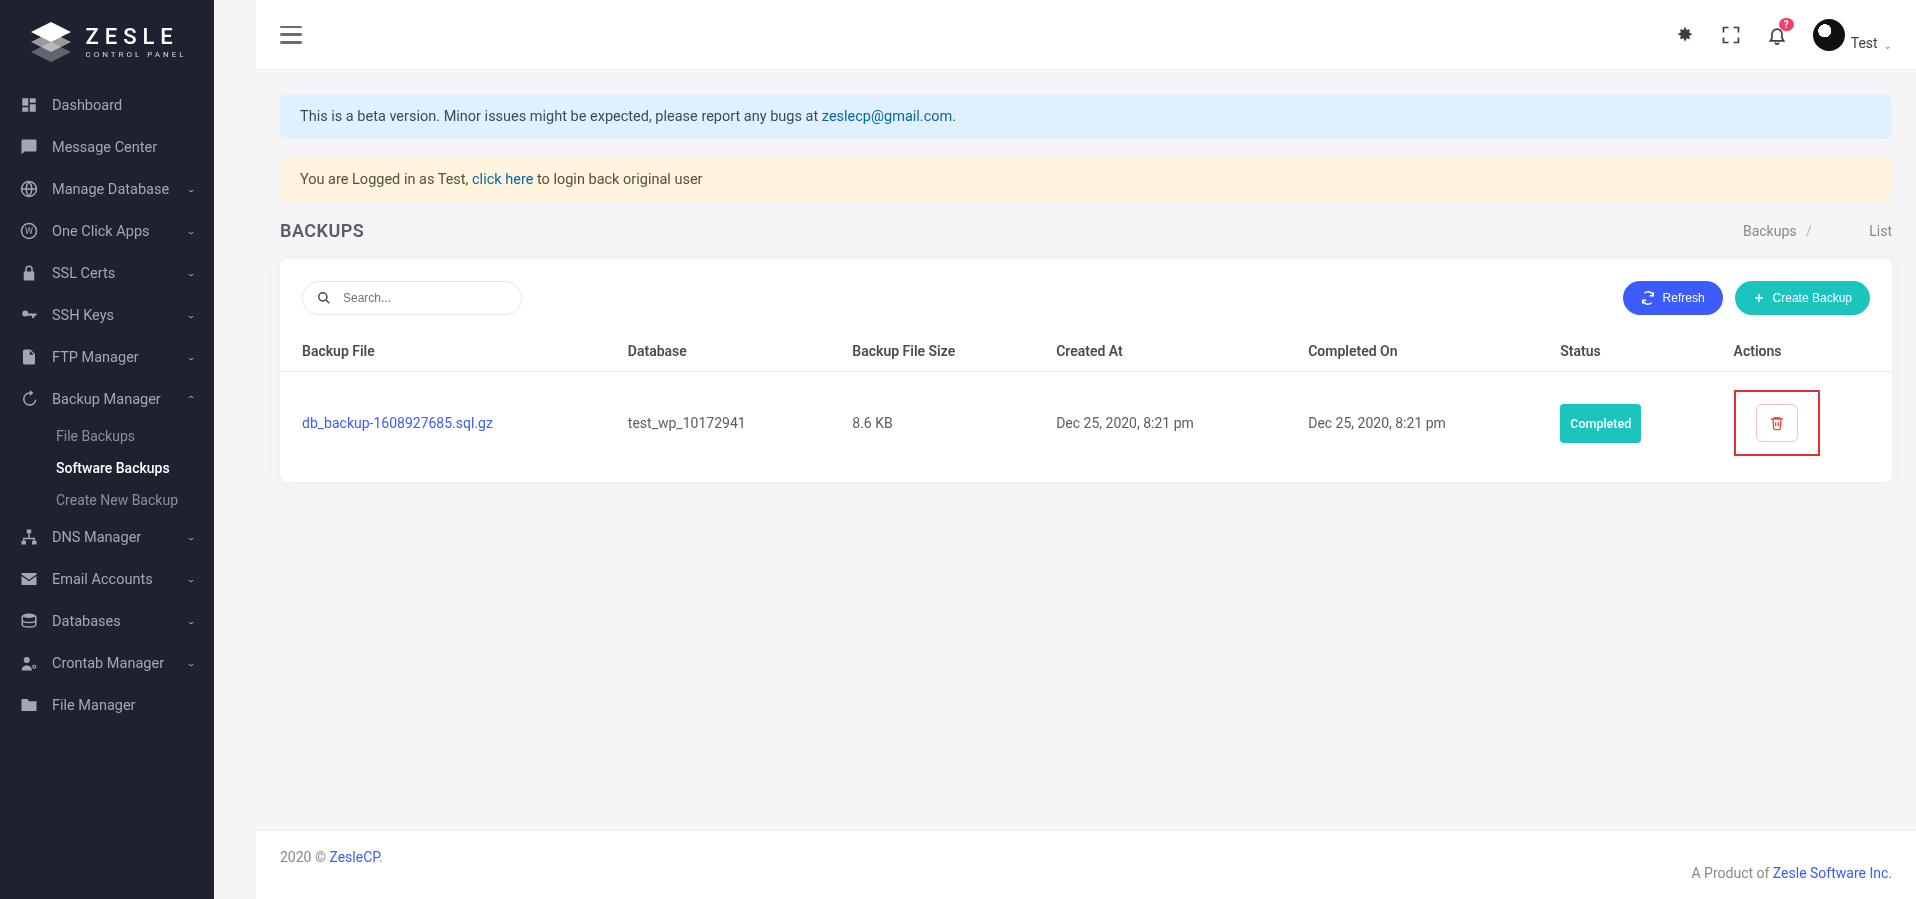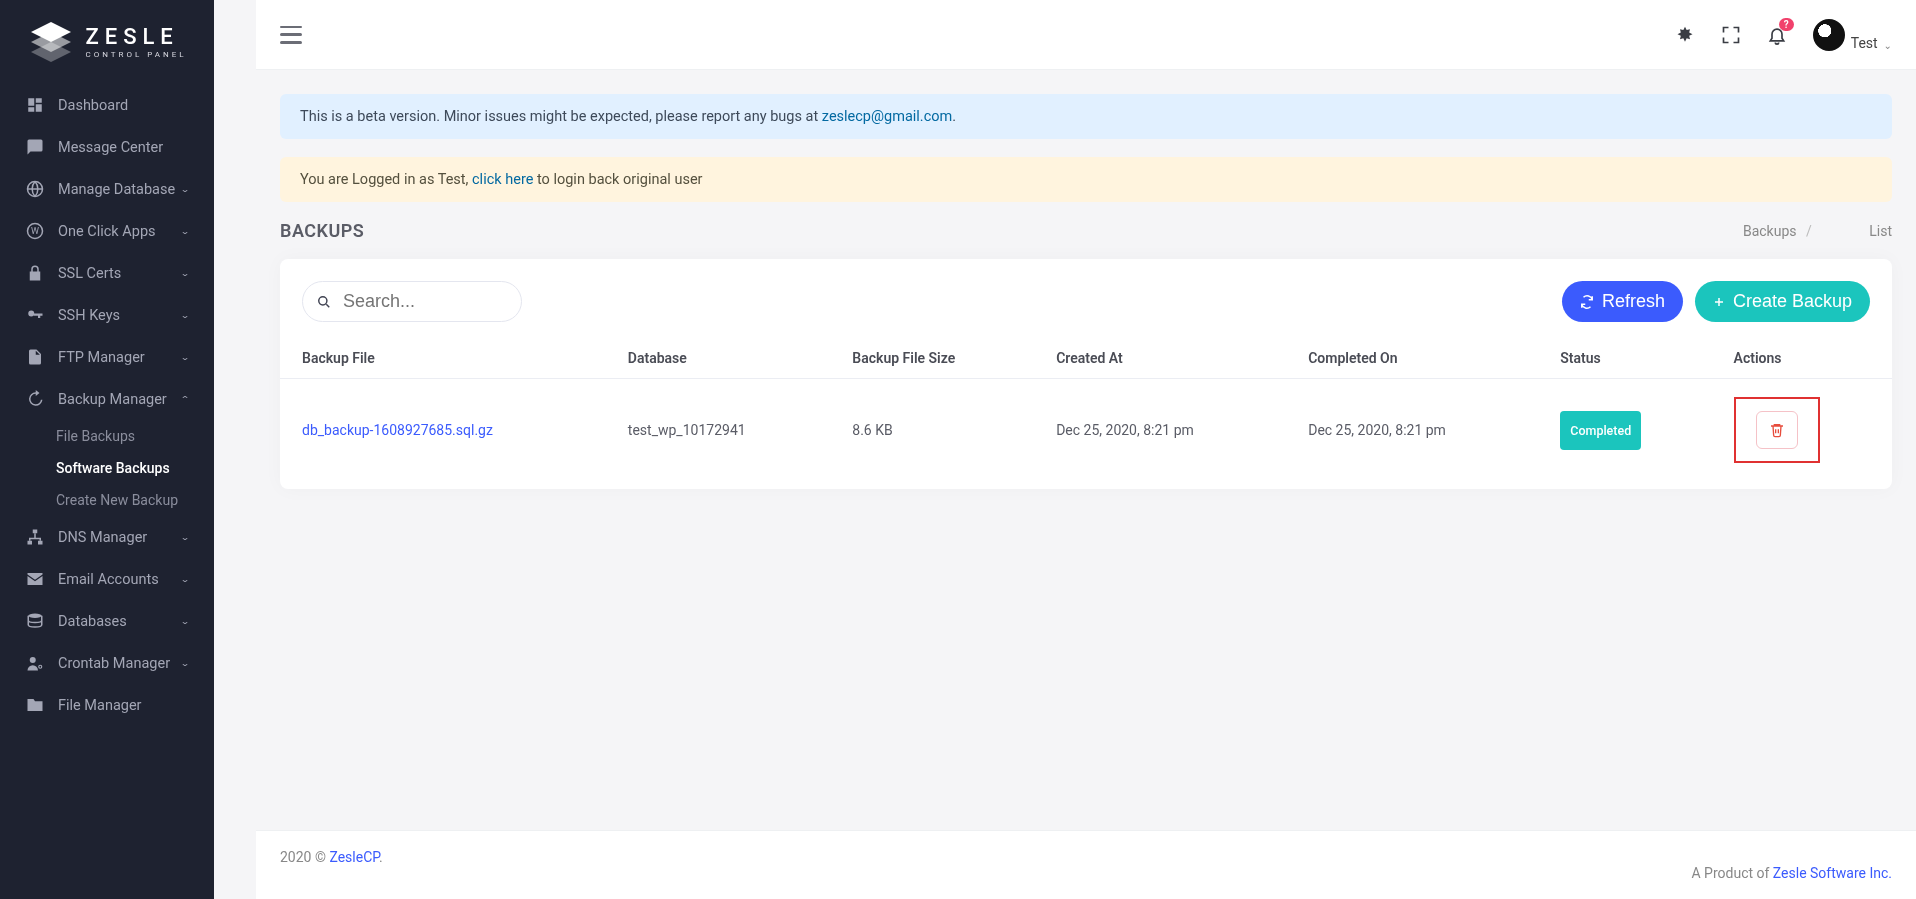--- a/index.html
+++ b/index.html
@@ -5,21 +5,21 @@
 * { box-sizing: border-box; margin: 0; padding: 0; }
 body { font-family: -apple-system, BlinkMacSystemFont, "Segoe UI", Roboto, Poppins, sans-serif; background: #f5f5f7; color: #555; font-size: 14px; }
 
 
 .sidebar { position: fixed; left: 0; top: 0; bottom: 0; width: 214px; background: #1e2230; color: #fff; overflow-y: auto; }
 .logo { display: flex; align-items: center; justify-content: center; padding: 18px 16px; gap: 10px; }
 .logo-mark { width: 48px; height: 48px; }
 .logo-text { font-weight: 500; letter-spacing: 6px; font-size: 22px; color: #fff; line-height: 1; }
 .logo-sub { font-size: 8px; letter-spacing: 3px; color: #d8d8e0; margin-top: 2px; }
 .nav { list-style: none; }
-.nav-item { display: flex; align-items: center; padding: 12px 24px; cursor: pointer; color: #a3a6b5; font-size: 14.5px; font-weight: 400; }
+.nav-item { display: flex; align-items: center; padding: 12px 18px; cursor: pointer; color: #a3a6b5; font-size: 14.5px; font-weight: 400; }
 .nav-item .nav-ico { width: 22px; flex: 0 0 22px; margin-right: 12px; display: inline-flex; align-items: center; justify-content: center; }
 .nav-item .nav-label { flex: 1; }
 .nav-item .chev { font-size: 12px; transform: scaleY(0.7); }
 .subnav { list-style: none; }
 .sub-item { padding: 8px 18px 8px 56px; color: #8a8d9c; cursor: pointer; font-size: 14px; }
 .sub-item.active { color: #fff; font-weight: 500; }
 
 
 .main { margin-left: 256px; min-height: 100vh; display: flex; flex-direction: column; }
 .topbar { background: #fff; height: 70px; display: flex; align-items: center; padding: 0 24px; border-bottom: 1px solid #eef0f2; }
@@ -42,24 +42,24 @@
 
 .page-head { display: flex; align-items: center; margin: 10px 0 18px; }
 .page-title { font-size: 18px; font-weight: 600; color: #5a5c66; letter-spacing: 0.5px; }
 .breadcrumb { margin-left: auto; font-size: 14px; color: #888; }
 .breadcrumb .sep { color: #bbb; margin: 0 6px; }
 .breadcrumb .active { color: #888; margin-left: 48px; }
 
 .card { background: #fff; border-radius: 8px; padding: 22px 0 8px; box-shadow: 0 0 20px rgba(0,0,0,0.03); }
 .card-top { display: flex; align-items: center; padding: 0 22px 16px; }
 .search { position: relative; }
-.search input { border: 1px solid #e4e6ef; border-radius: 22px; padding: 9px 16px 9px 40px; width: 220px; font-size: 18px; outline: none; }
+.search input { border: 1px solid #e4e6ef; border-radius: 22px; padding: 9px 16px 9px 40px; width: 220px; font-size: 12px; outline: none; }
 .search .si { position: absolute; left: 15px; top: 50%; transform: translateY(-50%); color: #404352; }
 .card-actions { margin-left: auto; display: flex; gap: 12px; }
-.btn { border: none; border-radius: 22px; padding: 10px 18px; font-size: 18px; font-weight: 500; cursor: pointer; display: inline-flex; align-items: center; gap: 8px; color: #fff; }
+.btn { border: none; border-radius: 22px; padding: 10px 18px; font-size: 12px; font-weight: 500; cursor: pointer; display: inline-flex; align-items: center; gap: 8px; color: #fff; }
 .btn-primary { background: #3b5bfd; }
 .btn-success { background: #1bc5bd; }
 .btn .bi { display: inline-flex; }
 
 table { width: 100%; border-collapse: collapse; }
 th { text-align: left; font-size: 14px; font-weight: 600; color: #4a4c55; padding: 12px 22px; border-bottom: 1px solid #ebedf3; }
 td { padding: 18px 22px; font-size: 14px; color: #5a5c66; border-bottom: 1px solid #f3f4f7; }
 tr:last-child td { border-bottom: none; }
 td a { color: #3b5bfd; text-decoration: none; }
 .status-badge { background: #1bc5bd; color: #fff; font-size: 12.5px; padding: 12px 10px; border-radius: 4px; font-weight: 500; }

